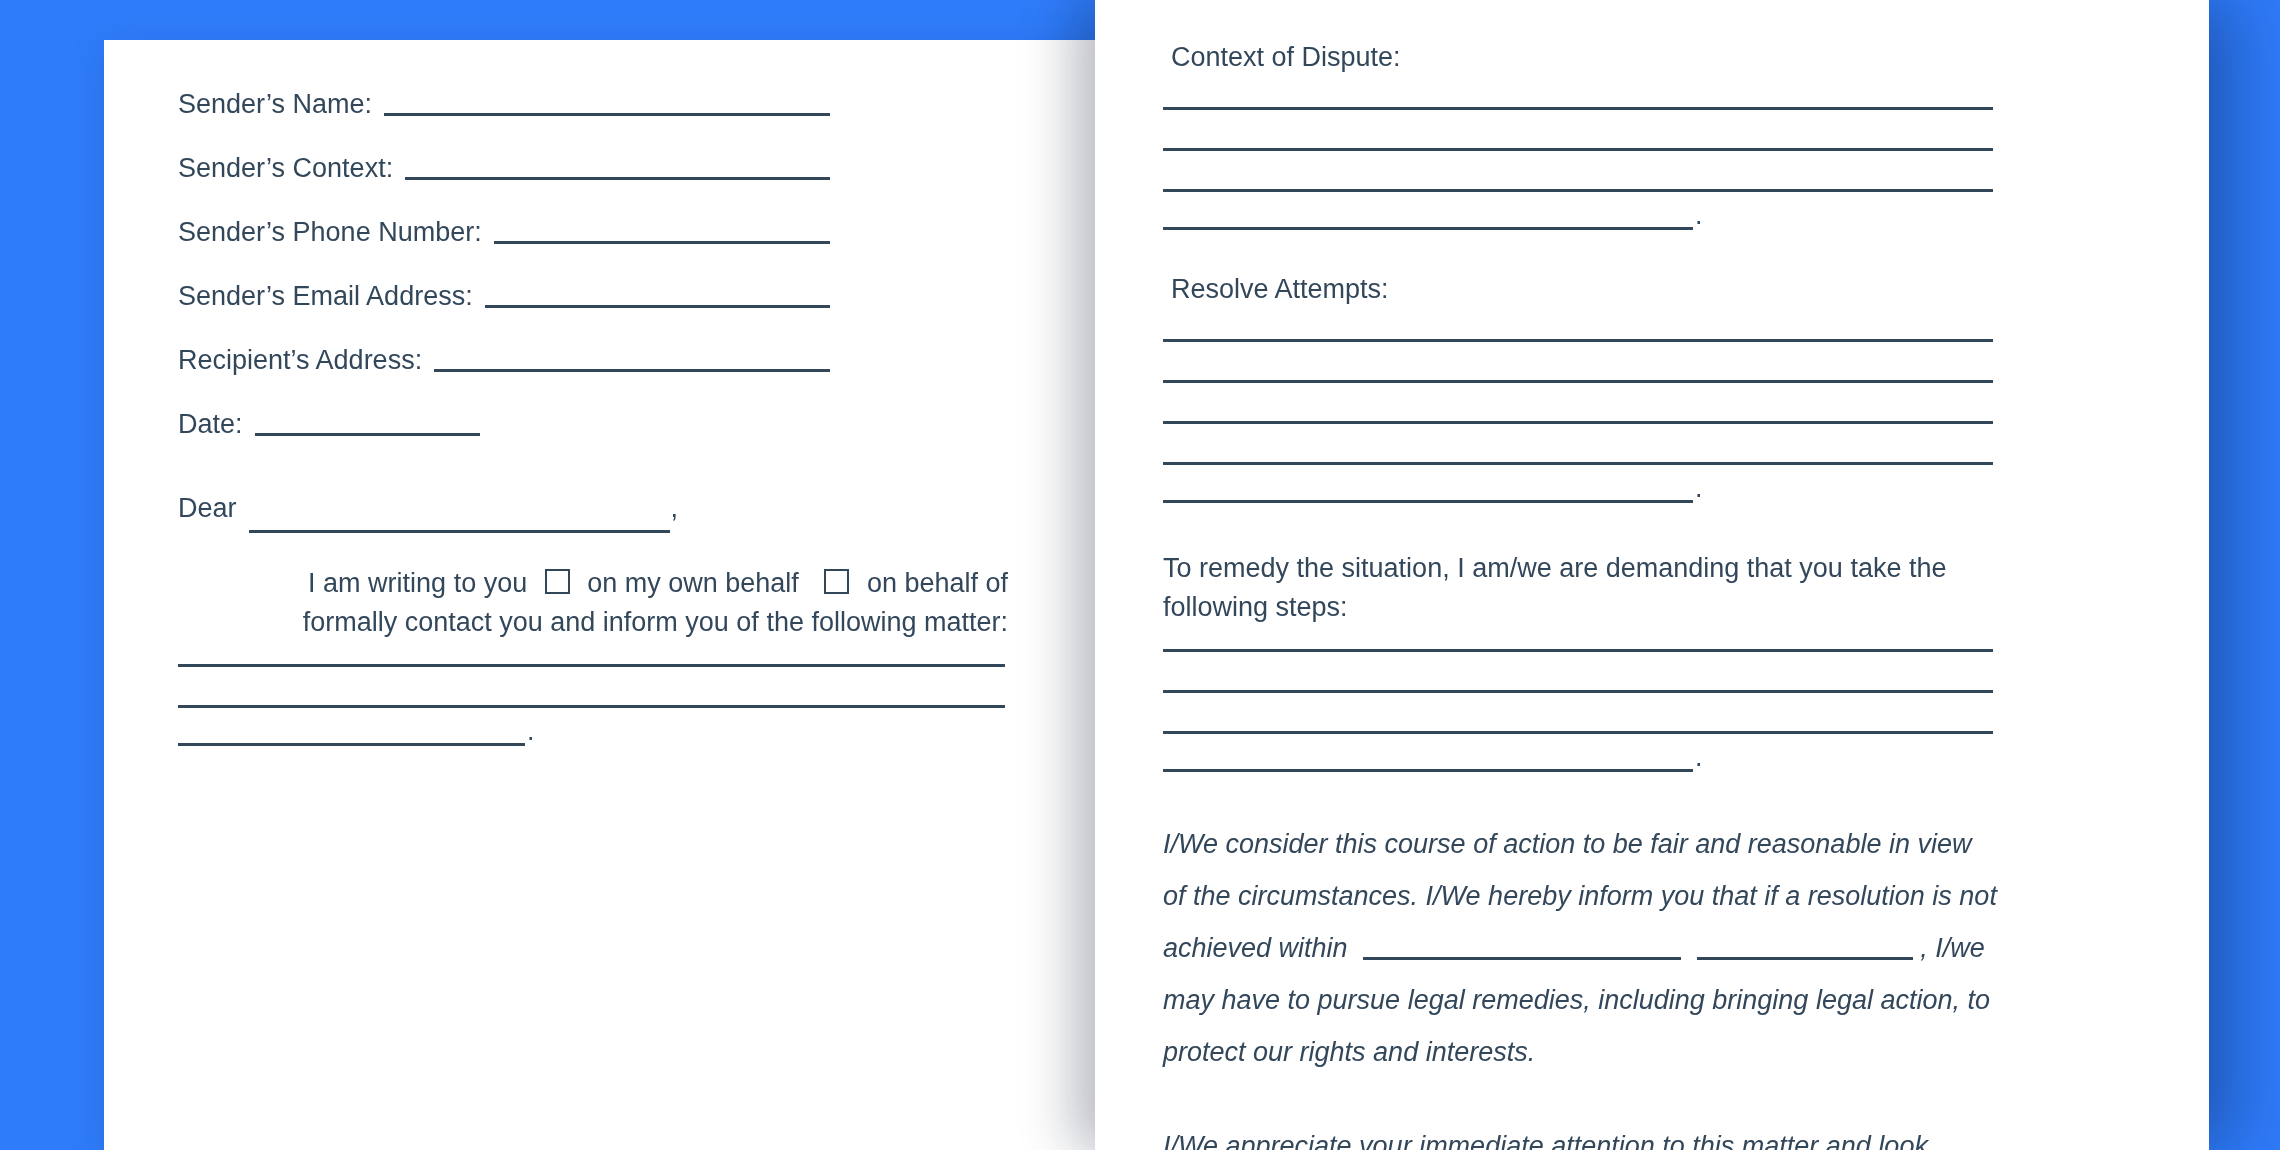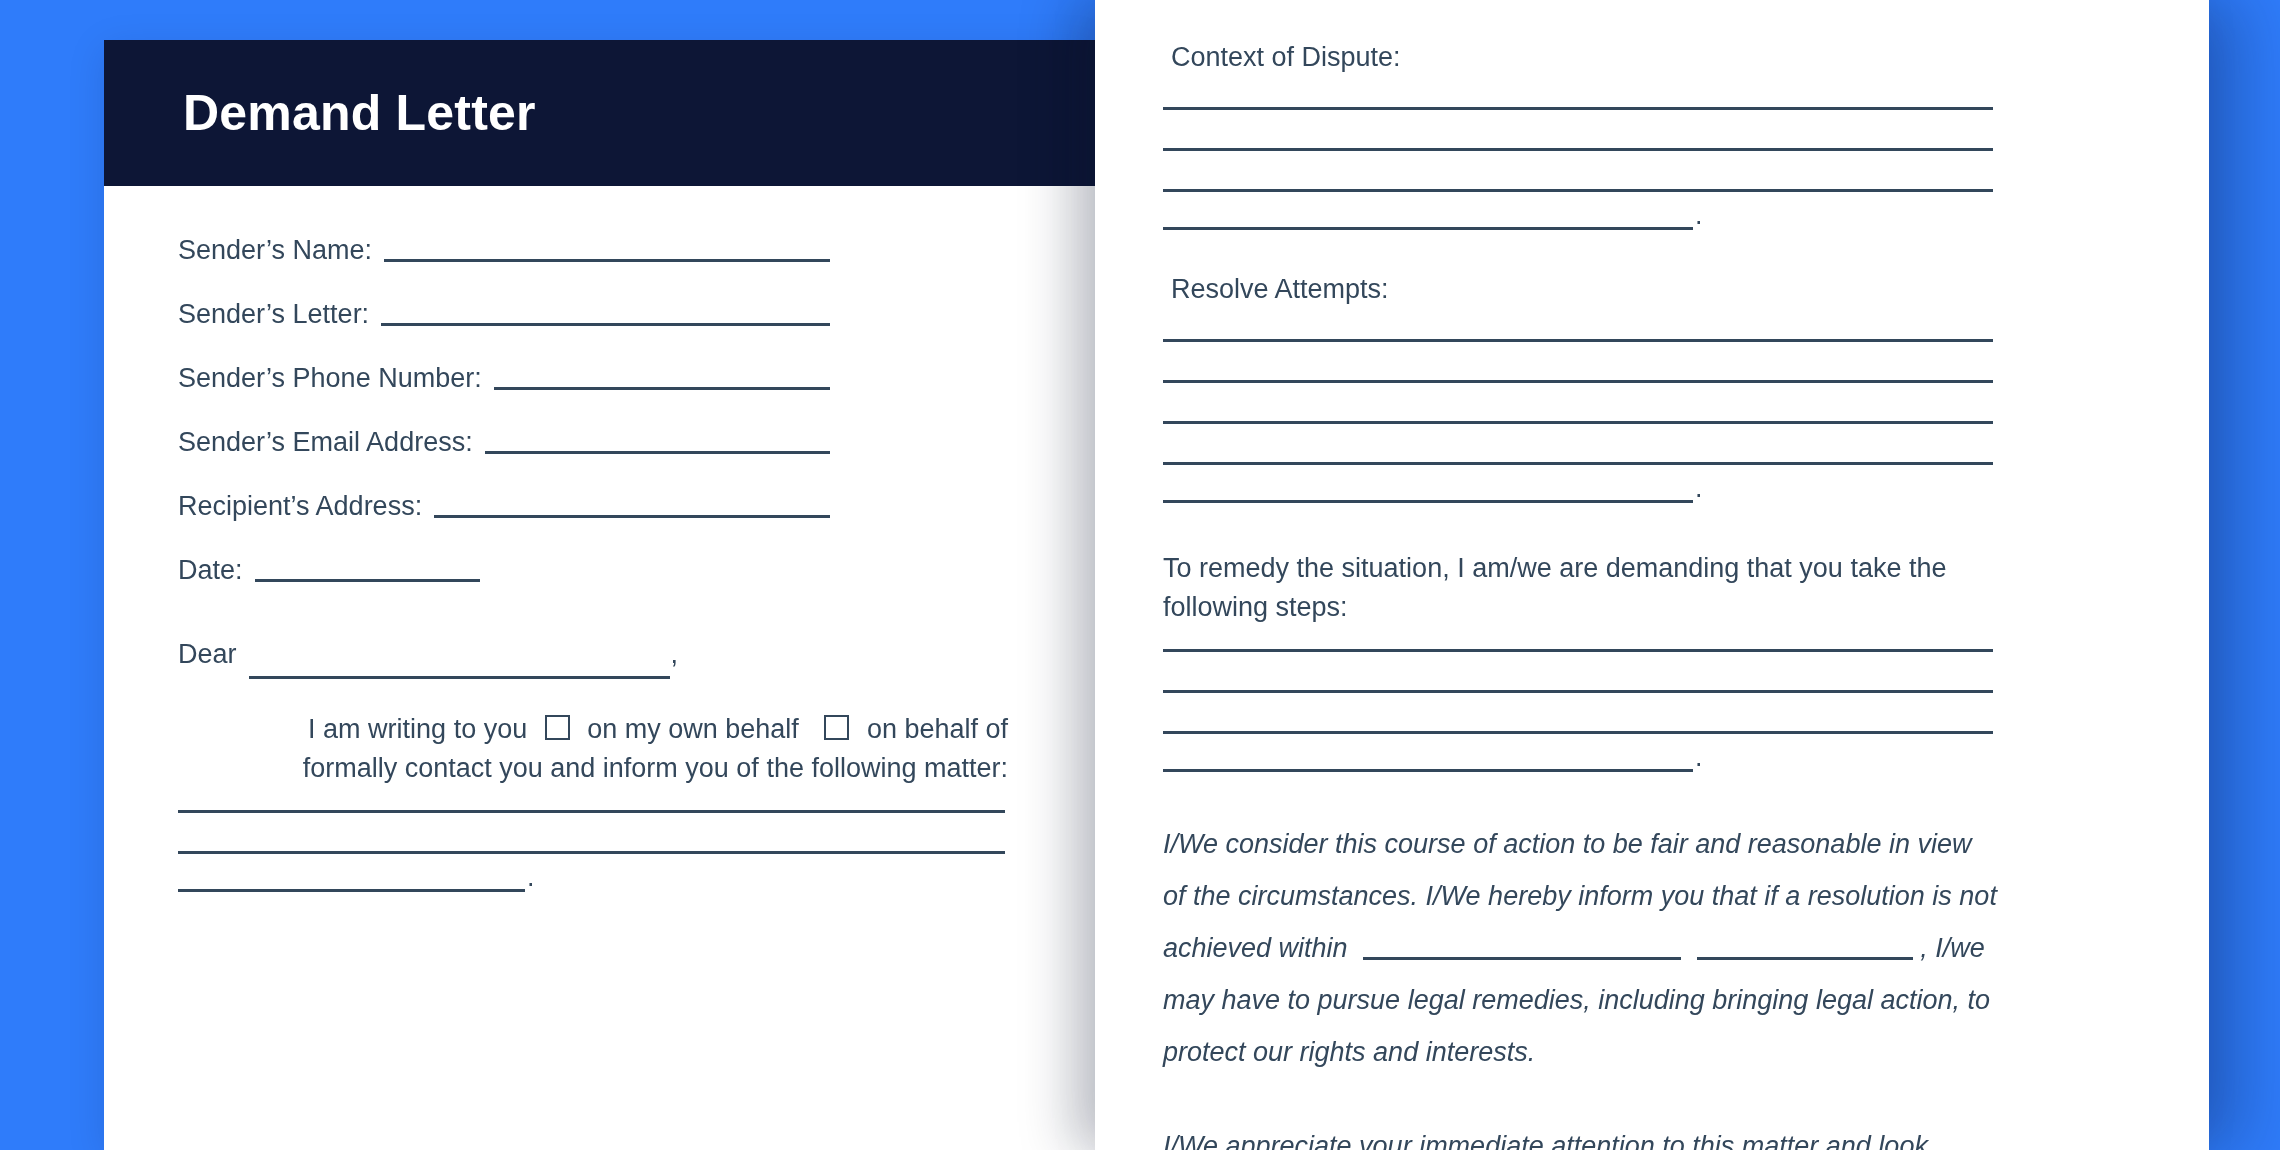--- a/index.html
+++ b/index.html
@@ -137,32 +137,29 @@
   }
   .inline-blank.b1 { width: 318px; }
   .inline-blank.b2 { width: 216px; }
 </style>
 </head>
 <body>
 
 <div class="canvas">
 
   <div class="page page-left">
-    <div class="navy-header">
-      <h1 class="doc-title">Demand Letter</h1>
-    </div>
 
     <div class="lp-content">
 
       <div class="field-row">
         <span>Sender’s Name:</span>
         <span class="blank"></span>
       </div>
       <div class="field-row">
-        <span>Sender’s Letter:</span>
+        <span>Sender’s Context:</span>
         <span class="blank"></span>
       </div>
       <div class="field-row">
         <span>Sender’s Phone Number:</span>
         <span class="blank"></span>
       </div>
       <div class="field-row">
         <span>Sender’s Email Address:</span>
         <span class="blank"></span>
       </div>

